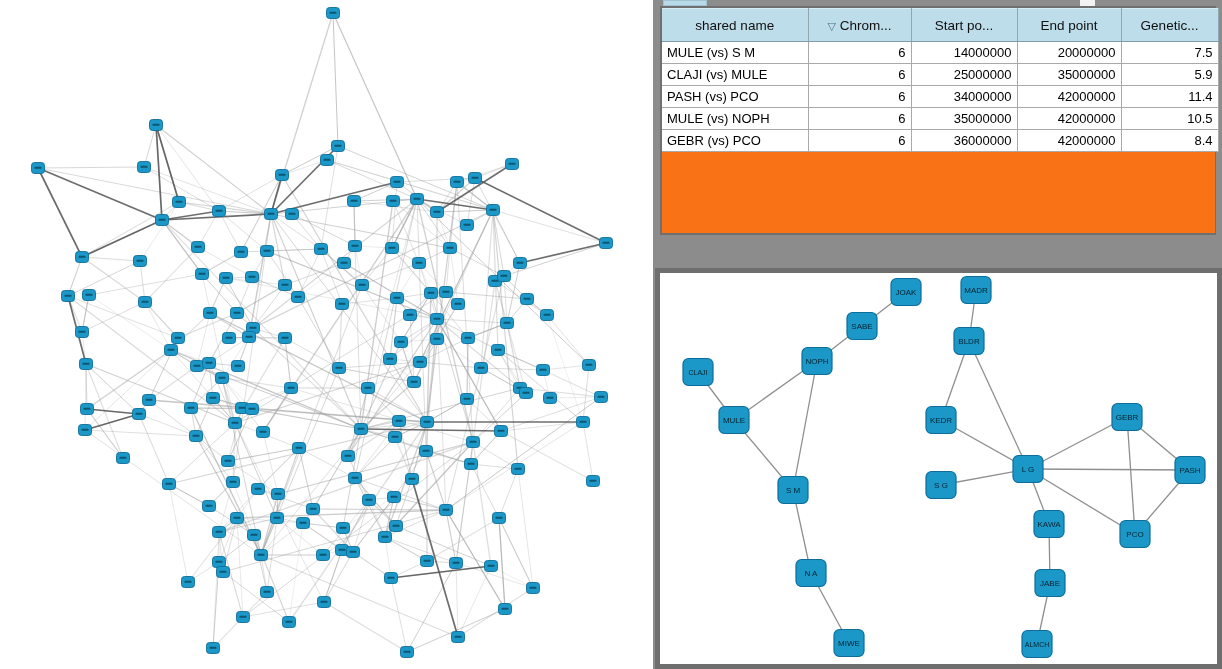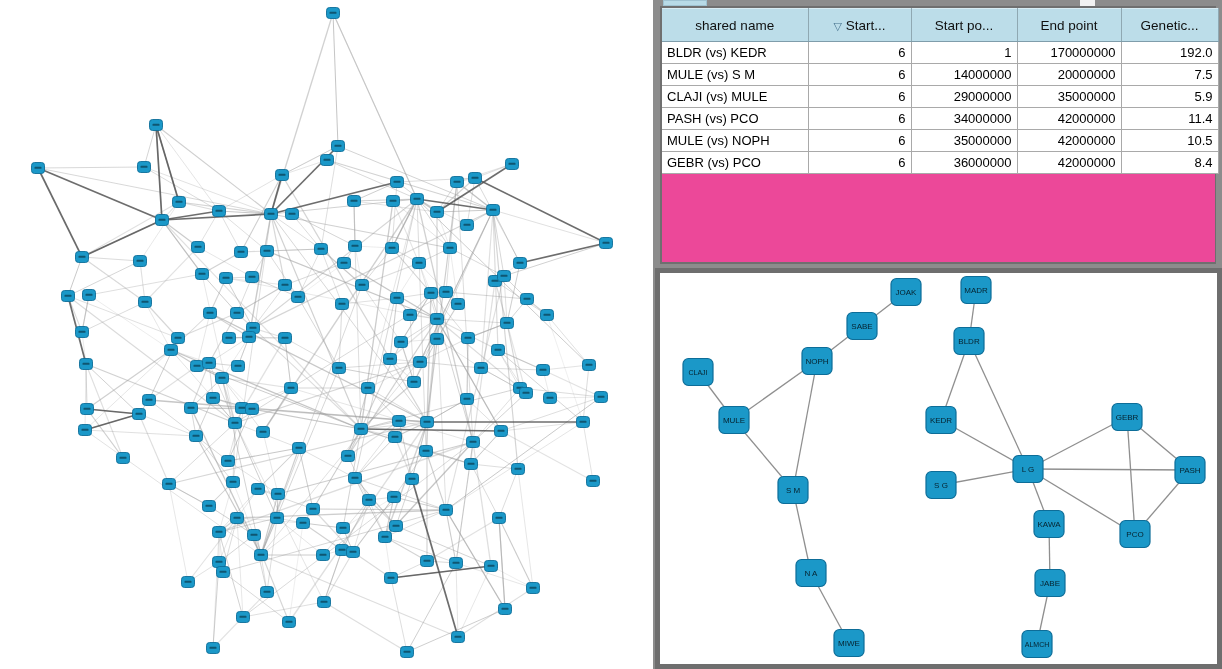--- a/index.html
+++ b/index.html
@@ -7,21 +7,21 @@
   .stage{position:relative;width:1222px;height:669px;overflow:hidden;
          font-family:"Liberation Sans",sans-serif;background:#ffffff;}
   
   .left-panel{position:absolute;left:0;top:0;width:653px;height:669px;background:#ffffff;}
   .left-panel svg{position:absolute;left:0;top:0;}
   
   .right-col{position:absolute;left:653px;top:0;width:569px;height:669px;background:#8c8c8c;}
   .frag-blue{position:absolute;left:10px;top:0;width:44px;height:6px;background:#b8dbe7;border:1px solid #9fc3d2;}
   .frag-white{position:absolute;left:427px;top:0;width:15px;height:6px;background:#f2f2f2;}
   
-  .table-panel{position:absolute;left:7px;top:6px;width:556px;height:258px;background:#ec4899;
+  .table-panel{position:absolute;left:7px;top:6px;width:556px;height:229px;background:#f97316;
                border:2px solid #6f6f6f;border-right:1px solid #6f6f6f;}
   table{border-collapse:collapse;table-layout:fixed;width:100%;}
   th{background:#bcdde9;height:33px;font-size:13.5px;font-weight:normal;color:#101010;
      border-right:1px solid #8fa8b2;border-bottom:1px solid #7f9dab;border-top:1px solid #d8edf4;
      overflow:hidden;white-space:nowrap;text-align:center;padding:0 4px;}
   td{height:22px;font-size:13px;color:#000;background:#fff;
      border-right:1px solid #a9a9a9;border-bottom:1px solid #a9a9a9;
      overflow:hidden;white-space:nowrap;padding:0 5px;}
   td.l{text-align:left;}  td.r{text-align:right;}
   .funnel{color:#44708c;font-size:11px;margin-right:4px;}
@@ -1179,52 +1179,45 @@
             <col style="width: 106px;">
             <col style="width: 104px;">
             <col style="width: 97px;">
           </colgroup>
         <thead>
           <tr>
             <th>
               <span>shared name</span>
             </th>
             <th>
-              <span class="funnel">▽</span><span>Start...</span>
+              <span class="funnel">▽</span><span>Chrom...</span>
             </th>
             <th>
               <span>Start po...</span>
             </th>
             <th>
               <span>End point</span>
             </th>
             <th>
               <span>Genetic...</span>
             </th>
           </tr>
         </thead>
         <tbody id="tbody">
             <tr>
-              <td class="l">BLDR (vs) KEDR</td>
-              <td class="r">6</td>
-              <td class="r">1</td>
-              <td class="r">170000000</td>
-              <td class="r">192.0</td>
-            </tr>
-            <tr>
               <td class="l">MULE (vs) S M</td>
               <td class="r">6</td>
               <td class="r">14000000</td>
               <td class="r">20000000</td>
               <td class="r">7.5</td>
             </tr>
             <tr>
               <td class="l">CLAJI (vs) MULE</td>
               <td class="r">6</td>
-              <td class="r">29000000</td>
+              <td class="r">25000000</td>
               <td class="r">35000000</td>
               <td class="r">5.9</td>
             </tr>
             <tr>
               <td class="l">PASH (vs) PCO</td>
               <td class="r">6</td>
               <td class="r">34000000</td>
               <td class="r">42000000</td>
               <td class="r">11.4</td>
             </tr>

